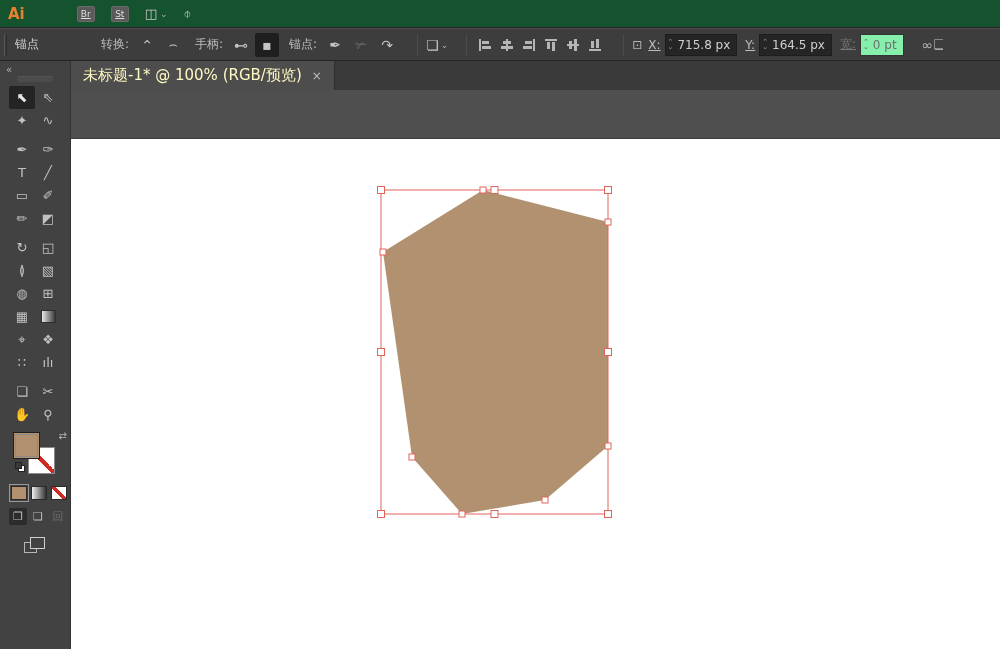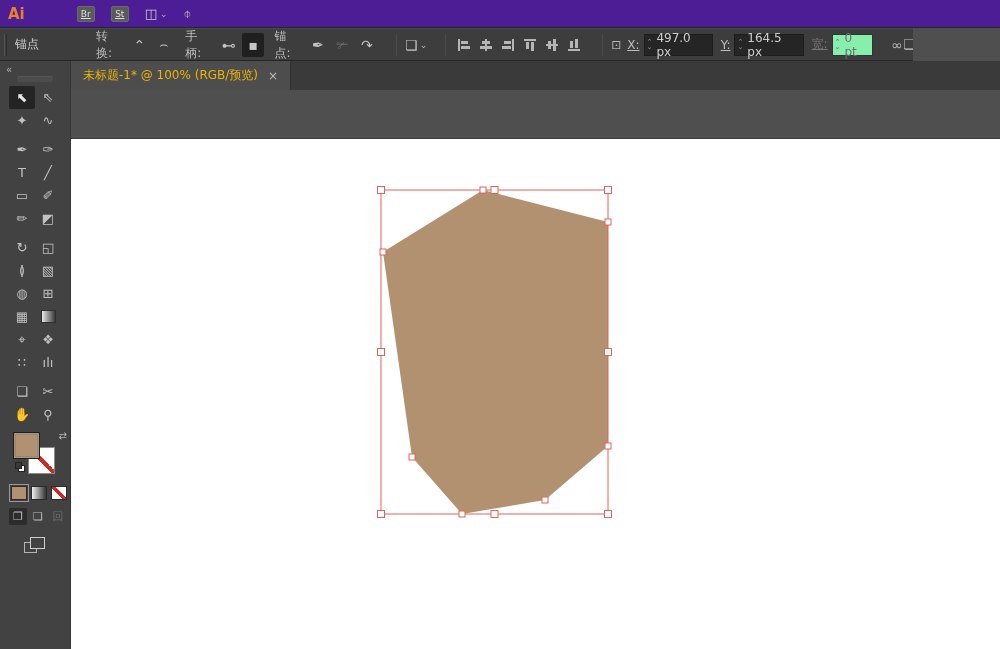--- a/index.html
+++ b/index.html
@@ -2,35 +2,35 @@
 <html><head>
 <meta charset="utf-8">
 <style>
   * { margin:0; padding:0; box-sizing:border-box; }
   html,body { width:1000px; height:649px; overflow:hidden; background:#333;
               font-family:"DejaVu Sans","Liberation Sans",sans-serif; }
   #app { position:relative; width:1000px; height:649px; background:#4f4f4f; }
 
   
   .menubar { position:absolute; left:0; top:0; width:1000px; height:28px;
-             background:#4c1d95; display:flex; align-items:center; border-bottom:1px solid #262626; }
+             background:#14532d; display:flex; align-items:center; border-bottom:1px solid #262626; }
   .ai-logo { color:#e8802e; font-weight:bold; font-size:15px; margin:0 18px 0 8px; letter-spacing:0; }
   .menu-items { display:flex; align-items:center; gap:24px; }
   .menu-item { color:#c9c9c9; font-size:12px; cursor:default; }
   .menubar-right { display:flex; align-items:center; gap:16px; margin-left:34px; }
   .mini-app-btn { width:18px; height:16px; background:#5a5a5a; color:#ddd; font-size:9px;
                   display:flex; align-items:center; justify-content:center; border-radius:2px;
                   border:1px solid #6a6a6a;text-decoration:underline; }
   .layout-btn { color:#c9c9c9; font-size:12px; display:flex; align-items:center; gap:3px; }
   .layout-glyph { font-size:13px; }
   .chev { font-size:9px; color:#b5b5b5; }
   .power-glyph { color:#b5b5b5; font-size:13px; }
 
   
-  .controlbar { position:absolute; left:0; top:28px; width:913px; height:33px;
+  .controlbar { position:absolute; left:0; top:28px; width:1000px; height:33px;
                 background:#3d3d3d; border-top:1px solid #4a4a4a; border-bottom:1px solid #252525;
                 display:flex; align-items:center; color:#c3c3c3; font-size:12px; }
   .cb-grip { width:3px; height:22px; border-left:1px solid #555; border-right:1px solid #2d2d2d; margin-left:4px; }
   .cb-context { margin-left:8px; width:86px; font-size:12px; color:#cfcfcf; }
   .cb-group { display:flex; align-items:center; gap:2px; margin-right:10px; }
   .cb-label { margin-right:4px; color:#bdbdbd; }
   .icon-btn { width:24px; height:24px; display:flex; align-items:center; justify-content:center;
               color:#c5c5c5; font-size:14px; border-radius:2px; }
   .icon-btn.pressed { background:#1f1f1f; }
   .icon-btn.disabled { color:#6e6e6e; }
@@ -90,21 +90,21 @@
   .drawmode.disabled { color:#6e6e6e; }
 
   .screenmode { margin:12px auto 0 auto; position:relative; width:22px; height:17px; }
   .screenmode .r1 { position:absolute; left:0; top:5px; width:13px; height:11px; border:1px solid #b5b5b5; }
   .screenmode .r2 { position:absolute; left:6px; top:0; width:15px; height:12px; border:1px solid #cfcfcf; background:#424242; }
 
   
   .tabbar { position:absolute; left:71px; top:61px; right:0; height:29px; background:#3a3a3a; display:flex; }
   .doc-tab { background:#4d4d4d; display:flex; align-items:center; padding:0 12px; gap:10px;
              border-right:1px solid #303030; }
-  .doc-tab-title { color:#eab308; font-size:12px; white-space:nowrap; }
+  .doc-tab-title { color:#fef9c3; font-size:15px; white-space:nowrap; }
   .doc-tab-close { color:#bdbdbd; font-size:12px; line-height:1; }
 
   
   .canvas { position:absolute; left:71px; top:90px; right:0; bottom:0; background:#4f4f4f; }
   .artboard { position:absolute; left:0; top:48px; right:0; bottom:0; background:#fff;
               border-top:1px solid #3e3e3e; }
   .overlay { position:absolute; left:0; top:0; width:929px; height:559px; }
 </style>
 </head>
 <body>
@@ -230,21 +230,21 @@
     <span class="cb-sep" data-name="separator"></span>
 
     <span data-name="anchor-marker-icon" style="color:#b5b5b5;font-size:12px;margin-right:2px;">⊡</span>
 
     <span class="field-label" data-name="x-label">X:</span>
     <span class="field" data-name="x-field">
       <span class="spin" data-name="spinner-icon">
           <span>⌃</span>
           <span>⌄</span>
         </span>
-      <span data-name="x-value">497.0 px</span>
+      <span data-name="x-value">715.8 px</span>
     </span>
 
     <span class="field-label" data-name="y-label">Y:</span>
     <span class="field" data-name="y-field">
       <span class="spin" data-name="spinner-icon">
           <span>⌃</span>
           <span>⌄</span>
         </span>
       <span data-name="y-value">164.5 px</span>
     </span>

